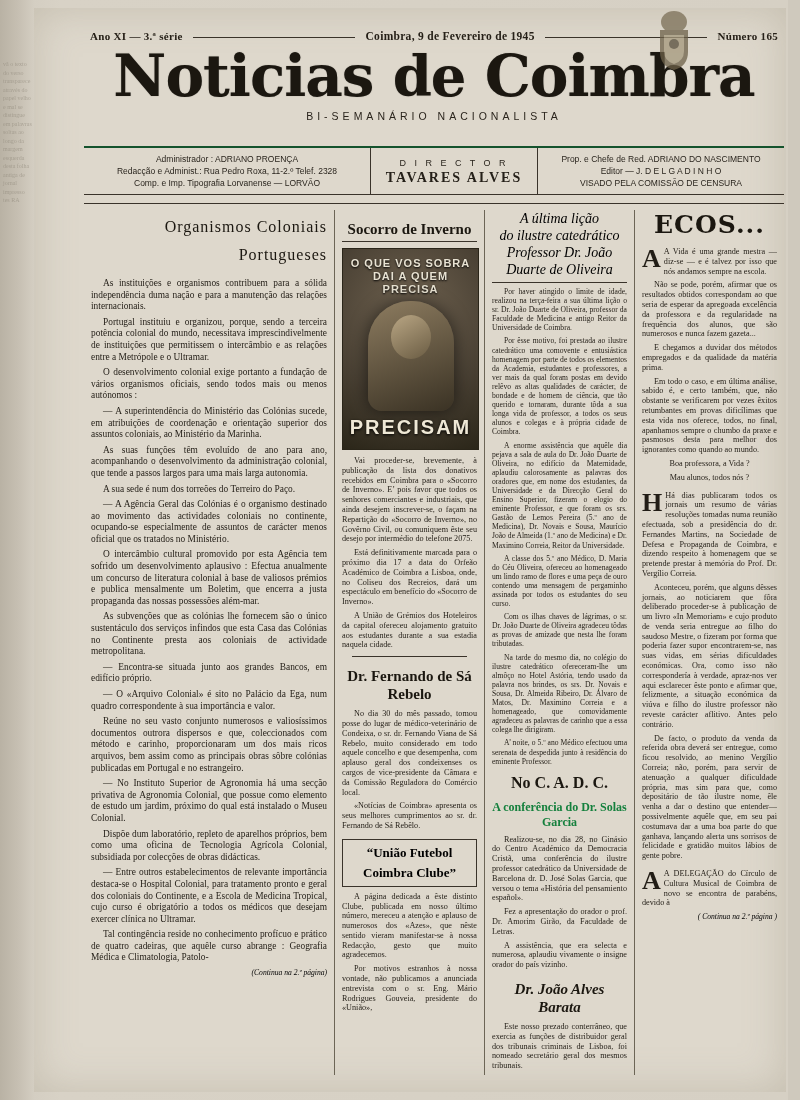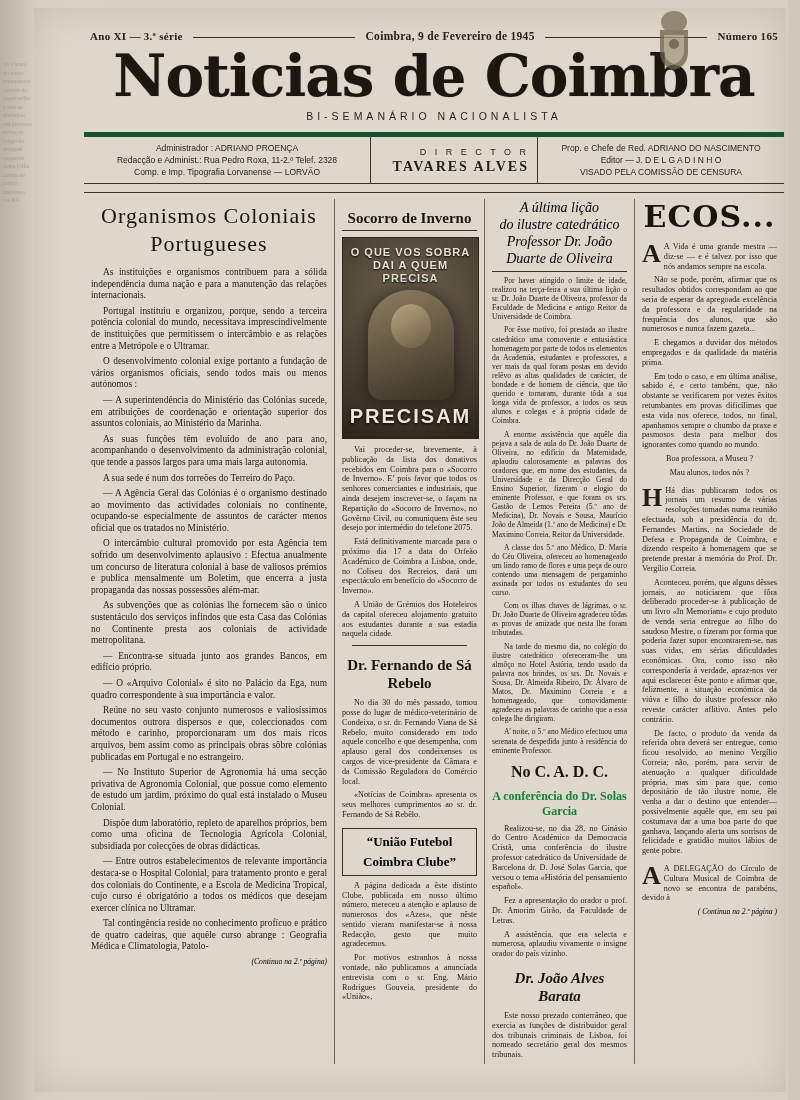--- a/index.html
+++ b/index.html
@@ -58,62 +58,62 @@
   .subtitle{
     font-size:10.5px;letter-spacing:4px;color:#2a241c;margin-top:2px;
     font-family:"Liberation Sans",sans-serif;
   }
   .crest{
     position:absolute;right:86px;top:-36px;width:48px;height:62px;opacity:.75;
   }
 
   
   .staffbar{
-    margin-top:10px;
-    border-top:5px solid #14532d;border-bottom:1px solid #3a332a;
+    margin-top:24px;
+    border-top:2px solid #14532d;border-bottom:1px solid #3a332a;
     display:flex;font-size:8.5px;color:#241f18;
     font-family:"Liberation Sans",sans-serif;
   }
   .staffbar .cell{padding:5px 8px;line-height:12px;}
   .staffbar .c1{width:270px;border-right:1px solid #3a332a;text-align:center;}
-  .staffbar .c2{width:150px;border-right:1px solid #3a332a;text-align:right;padding-top:9px;}
+  .staffbar .c2{width:150px;border-right:1px solid #3a332a;text-align:center;padding-top:9px;}
   .staffbar .c3{flex:1;text-align:center;}
   .director-label{letter-spacing:3px;font-size:9px;}
   .director-name{font-size:14px;letter-spacing:2px;font-weight:bold;margin-top:3px;font-family:"Liberation Serif",serif;}
 
   
   .cols{
     margin-top:8px;display:flex;gap:0;
     border-top:1px solid #3a332a;
     padding-top:6px;
   }
   .col{padding:0 7px;box-sizing:border-box;}
   .col + .col{border-left:1px solid #6c6556;}
   .c-a{width:250px;}
   .c-b{width:150px;}
   .c-c{width:150px;}
   .c-d{width:150px;}
 
   .h1{
     font-family:"Liberation Serif",serif;
-    font-size:22px;line-height:26px;color:#1b1710;
-    letter-spacing:1px;text-align:center;margin:4px 0 10px;
+    font-size:16px;line-height:26px;color:#1b1710;
+    letter-spacing:1px;text-align:right;margin:4px 0 10px;
   }
   .h2{
     font-family:"Liberation Serif",serif;
     font-size:15px;line-height:18px;font-weight:bold;
     text-align:center;margin:10px 0 6px;color:#1b1710;
   }
   .h3{
     font-size:12px;line-height:15px;font-weight:bold;text-align:center;
     margin:8px 0 5px;color:#15803d;
   }
   .ecos{
     font-family:"DejaVu Serif",serif;font-weight:bold;
-    font-size:30px;letter-spacing:1px;text-align:center;color:#1b1710;
+    font-size:25px;letter-spacing:1px;text-align:center;color:#1b1710;
     margin:0 0 8px;
   }
   p{margin:0 0 4px;text-align:justify;}
   .body-a{font-size:9.4px;line-height:11.6px;color:#221d16;}
   .body-s{font-size:7.6px;line-height:9.1px;color:#221d16;}
   .body-m{font-size:8.2px;line-height:9.8px;color:#221d16;}
   .ind{text-indent:12px;}
   .boxhead{
     border:1px solid #3a332a;text-align:center;font-weight:bold;
     font-size:13px;padding:3px 2px;margin:8px 0 5px;line-height:20px;
@@ -292,21 +292,21 @@
           </div>
         </div>
 
         <div class="col c-d">
           <div class="ecos">ECOS...</div>
           <div class="body-m">
             <p><span class="dropcap">A</span><span>A Vida é uma grande mestra — diz-se — e é talvez por isso que nós andamos sempre na escola.</span></p>
             <p class="ind">Não se pode, porém, afirmar que os resultados obtidos correspondam ao que seria de esperar da apregoada excelência da professora e da regularidade na frequência dos alunos, que são numerosos e nunca fazem gazeta...</p>
             <p class="ind">E chegamos a duvidar dos métodos empregados e da qualidade da matéria prima.</p>
             <p class="ind">Em todo o caso, e em última análise, sabido é, e certo também, que, não obstante se verificarem por vezes êxitos retumbantes em provas dificílimas que esta vida nos oferece, todos, no final, apanhamos sempre o chumbo da praxe e pasmosos desta para melhor dos ignorantes como quando ao mundo.</p>
-            <p class="center">Boa professora, a Museu ?</p>
+            <p class="center">Boa professora, a Vida ?</p>
             <p class="center">Mau alunos, todos nós ?</p>
 
             <p style="margin-top:8px"><span class="dropcap">H</span><span>Há dias publicaram todos os jornais um resumo de várias resoluções tomadas numa reunião efectuada, sob a presidência do dr. Fernandes Martins, na Sociedade de Defesa e Propaganda de Coimbra, e dizendo respeito à homenagem que se pretende prestar à memória do Prof. Dr. Vergílio Correia.</span></p>
 
             <p class="ind">Aconteceu, porém, que alguns dêsses jornais, ao noticiarem que fôra deliberado proceder-se à publicação de um livro «In Memoriam» e cujo produto de venda seria entregue ao filho do saudoso Mestre, o fizeram por forma que poderia fazer supor encontrarem-se, nas suas vidas, em sérias dificuldades económicas. Ora, como isso não correspondería à verdade, apraz-nos ver aqui esclarecer êste ponto e afirmar que, felizmente, a situação económica da viúva e filho do ilustre professor não reveste carácter aflitivo. Antes pelo contrário.</p>
             <p class="ind">De facto, o produto da venda da referida obra deverá ser entregue, como ficou resolvido, ao menino Vergílio Correia; não, porém, para servir de atenuação a qualquer dificuldade própria, mas sim para que, como depositário de tão ilustre nome, êle venha a dar o destino que entender—possivelmente aquêle que, em seu pai costumava dar a uma boa parte do que ganhava, lançando alerta uns sorrisos de felicidade e gratidão muitos lábios de gente pobre.</p>
 
             <p style="margin-top:8px"><span class="dropcap">A</span><span>A DELEGAÇÃO do Círculo de Cultura Musical de Coimbra de novo se encontra de parabéns, devido à</span></p>
           </div>
           <div class="cont">( Continua na 2.ª página )</div>

